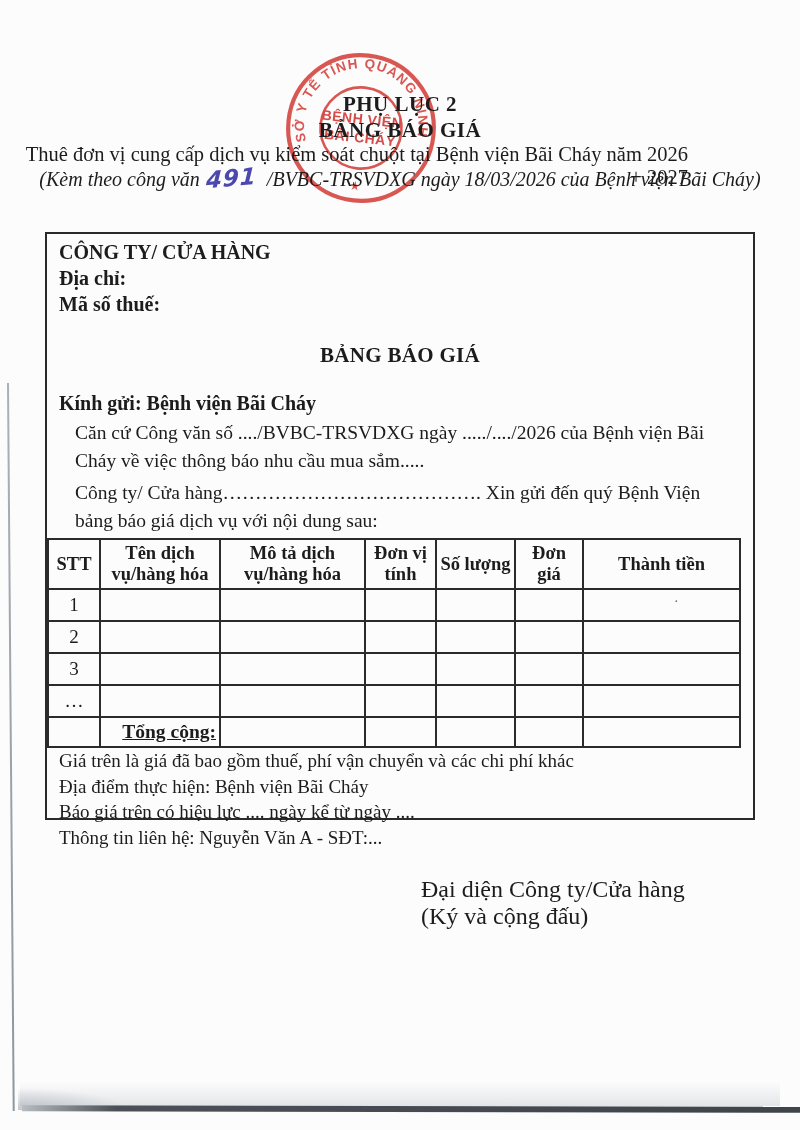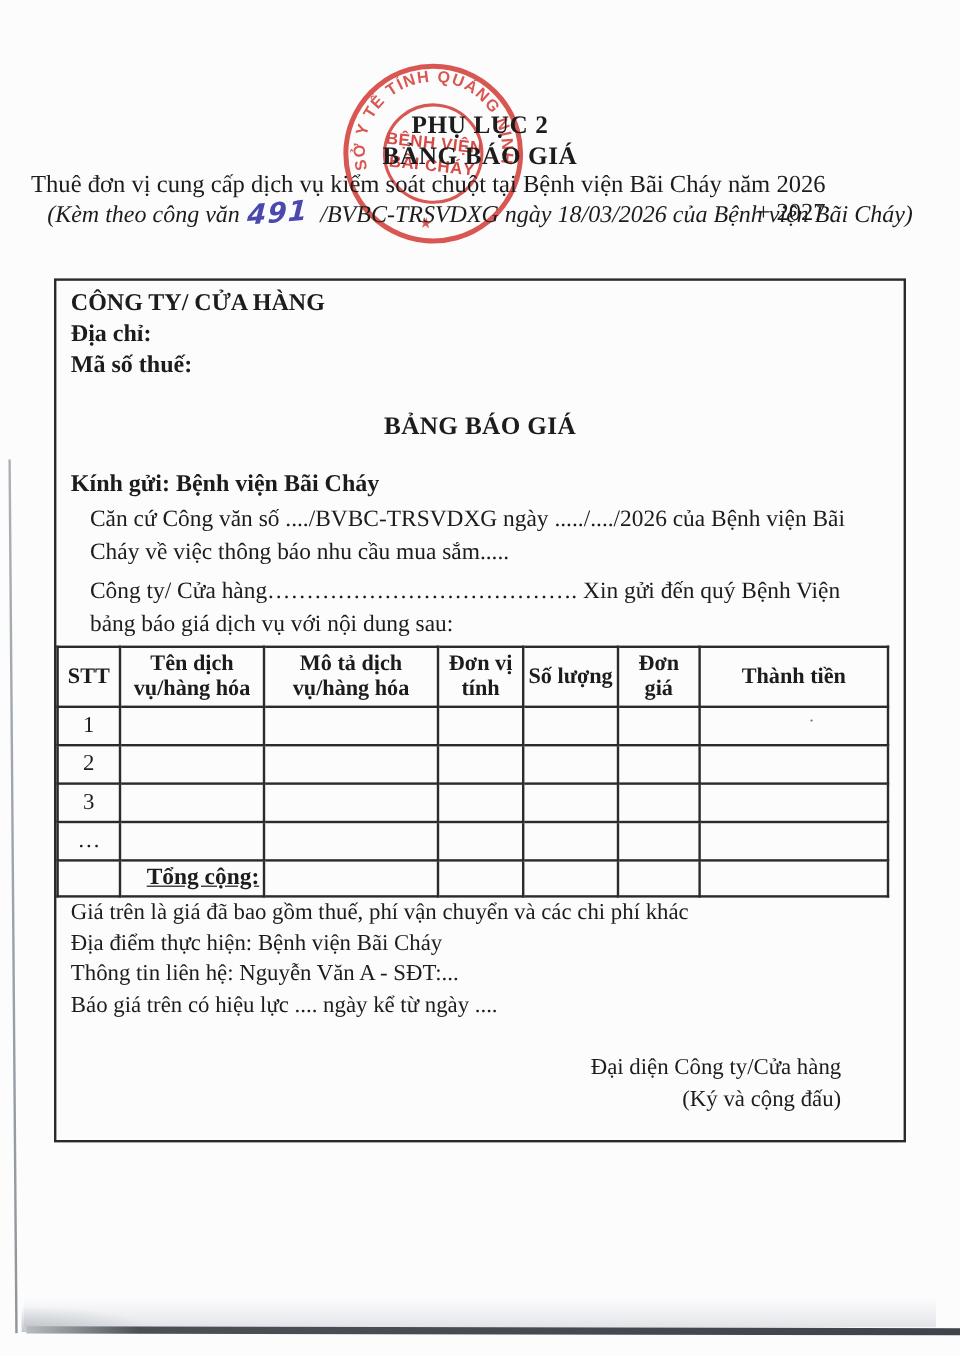--- a/index.html
+++ b/index.html
@@ -37,43 +37,43 @@
   .hand{
     display:inline-block;font-family:"DejaVu Sans",sans-serif;font-style:italic;
     font-size:23px;font-weight:bold;transform:rotate(-5deg) skewX(-8deg);
     margin:0 10px 0 6px;letter-spacing:1px;line-height:0;
   }
   
   .stamp{position:absolute;left:283px;top:50px;width:156px;height:156px;
     mix-blend-mode:multiply;opacity:.92;pointer-events:none;}
   
   .formbox{
-    position:absolute;left:45px;top:232px;width:710px;height:720px;
+    position:absolute;left:45px;top:232px;width:710px;height:588px;
     border:2px solid #2a2a2a;box-sizing:border-box;
     padding:5px 12px 0 12px;background:rgba(255,255,255,.0);
   }
   .toprow{font-size:20px;font-weight:bold;line-height:26px;}
   .center-title{margin-top:26px;text-align:center;font-size:21px;font-weight:bold;letter-spacing:.3px;}
   .salutation{margin-top:24px;font-size:20px;font-weight:bold;}
   .para{margin:4px 0 0 16px;font-size:19.5px;line-height:28px;}
   
   table.quote{border-collapse:collapse;table-layout:fixed;width:694px;
     margin:3px 0 0 -12px;}
   table.quote th,table.quote td{border:2px solid #2b2b2b;padding:0 3px;box-sizing:border-box;}
   table.quote th{font-size:18.5px;font-weight:bold;text-align:center;line-height:21px;height:50px;}
   table.quote tbody td{height:32px;font-size:19px;text-align:center;position:relative;}
   table.quote tbody tr:first-child td:last-child::after{
     content:"·";position:absolute;left:58%;top:4px;color:#6a6a6a;font-size:14px;}
   table.quote tfoot td{height:30px;}
   td.total{font-size:19.5px;font-weight:bold;text-decoration:underline;
     text-align:right;padding-left:6px;}
   
   .notes{font-size:19px;line-height:25.5px;}
-  .sigblock{margin:26px 0 0 362px;width:280px;text-align:right;
-    font-size:19px;line-height:27px;}
+  .sigblock{margin:26px 0 0 362px;width:280px;text-align:left;
+    font-size:24px;line-height:27px;}
 </style>
 </head>
 <body>
 
 <div class="page">
 
   <div class="scan-left"></div>
   <div class="scan-bottom-fade"></div>
   <div class="scan-corner"></div>
   <div class="scan-bottom"></div>
@@ -178,22 +178,22 @@
           <td></td>
           <td></td>
           <td></td>
         </tr>
       </tfoot>
     </table>
 
     <div class="notes">
       <div>Giá trên là giá đã bao gồm thuế, phí vận chuyển và các chi phí khác</div>
       <div>Địa điểm thực hiện: Bệnh viện Bãi Cháy</div>
+      <div>Báo giá trên có hiệu lực .... ngày kể từ ngày ....</div>
       <div>Thông tin liên hệ: Nguyễn Văn A - SĐT:...</div>
-      <div>Báo giá trên có hiệu lực .... ngày kể từ ngày ....</div>
     </div>
 
     <div class="sigblock">
       <div>Đại diện Công ty/Cửa hàng</div>
       <div>(Ký và cộng đấu)</div>
     </div>
   </div>
 </div>
 
 </body></html>

